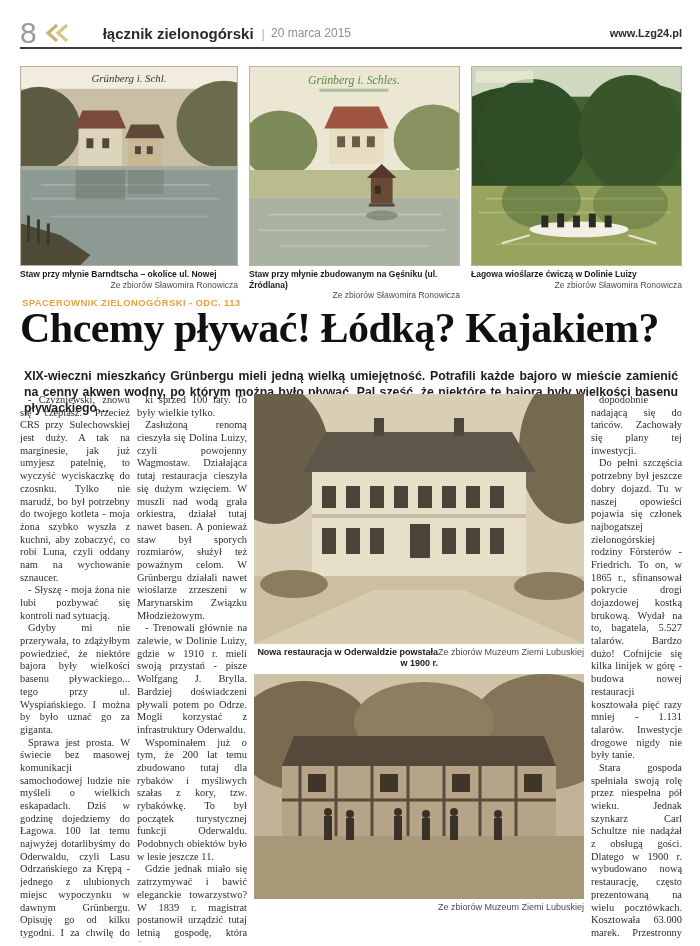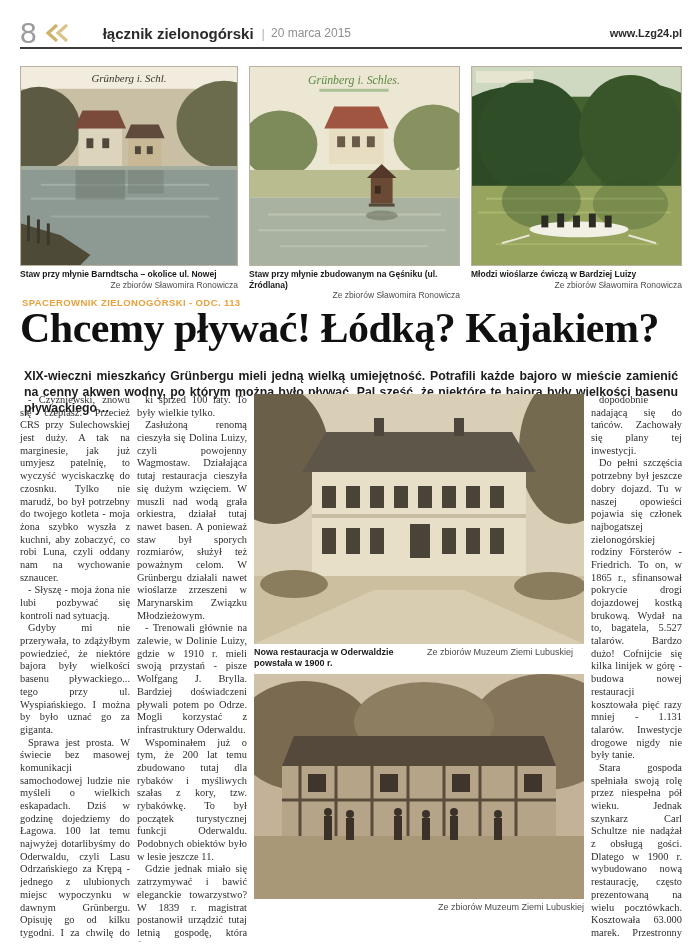--- a/index.html
+++ b/index.html
@@ -30,21 +30,21 @@
         font-size:12.3px;font-weight:700;color:#1c1c1c;line-height:1.32;text-align:justify;}
   
   .cols{position:absolute;left:20px;right:18px;top:394px;bottom:4px;display:flex;gap:7px;}
   .txtcol{overflow:hidden;}
   .col-a,.col-b{width:110px;flex:none;}
   .col-mid{width:330px;flex:none;display:flex;flex-direction:column;}
   .col-c{flex:1;}
   .para{margin:0;text-indent:8px;text-align:justify;
         font-family:"Liberation Serif",serif;font-size:10.4px;line-height:1.22;color:#2e2e2e;}
   
-  .mid-cap-row{display:flex;justify-content:space-between;align-items:baseline;margin:3px 11px 4px 0;}
+  .mid-cap-row{display:flex;justify-content:space-between;align-items:baseline;margin:3px 0 4px 0;text-align:right;}
   .mid-cap{font-size:9px;font-weight:700;color:#1a1a1a;line-height:1.25;}
   .mid-credit{font-size:9px;color:#4c4c4c;line-height:1.25;white-space:nowrap;}
   .mid-cap-block{margin:3px 0 0 0;}
   svg{display:block;}
 </style>
 </head>
 <body>
 
 <div class="page">
 
@@ -138,21 +138,21 @@
         <ellipse cx="108" cy="164" rx="50" ry="8" fill="#f2f0e4"></ellipse>
         <rect x="70" y="150" width="7" height="12" fill="#2c2c24"></rect>
         <rect x="86" y="148" width="7" height="14" fill="#2c2c24"></rect>
         <rect x="102" y="150" width="7" height="12" fill="#2c2c24"></rect>
         <rect x="118" y="148" width="7" height="14" fill="#2c2c24"></rect>
         <rect x="134" y="150" width="7" height="12" fill="#2c2c24"></rect>
         <line x1="58" y1="170" x2="30" y2="178" stroke="#e8e4d0" stroke-width="2"></line>
         <line x1="158" y1="170" x2="186" y2="178" stroke="#e8e4d0" stroke-width="2"></line>
         <rect x="4" y="4" width="58" height="12" fill="#eee9d6" opacity=".75"></rect>
       </svg>
-      <div class="cap-title">Młodzi wioślarze ćwiczą w Bardziej Luizy</div>
+      <div class="cap-title">Łagowa wioślarze ćwiczą w Dolinie Luizy</div>
       <div class="cap-credit">Ze zbiorów Sławomira Ronowicza</div>
     </div>
   </div>
 
   <div class="kicker">SPACEROWNIK ZIELONOGÓRSKI - ODC. 113</div>
   <h1 class="headline">Chcemy pływać! Łódką? Kajakiem?</h1>
   <p class="lead">XIX-wieczni mieszkańcy Grünbergu mieli jedną wielką umiejętność. Potrafili każde bajoro w mieście zamienić na cenny akwen wodny, po którym można było pływać. Pal sześć, że niektóre te bajora były wielkości basenu pływackiego…</p>
 
   <div class="cols">
 

